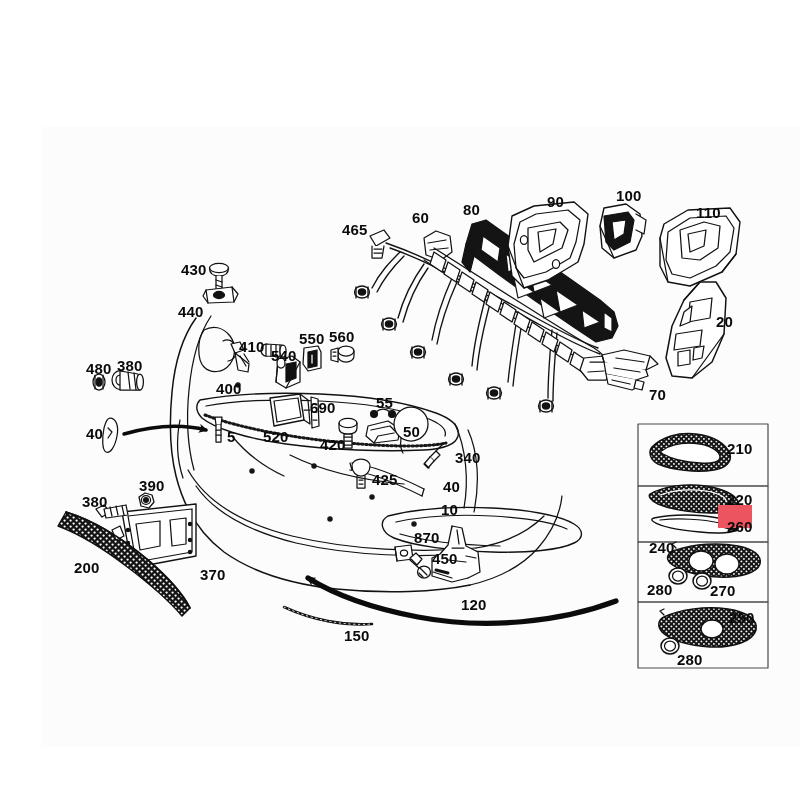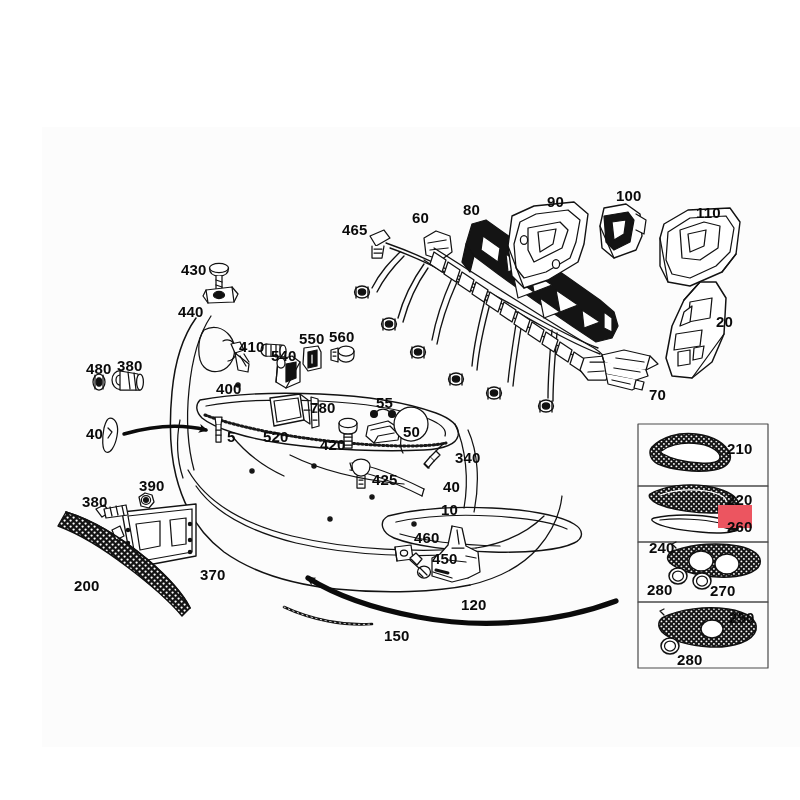--- a/index.html
+++ b/index.html
@@ -493,39 +493,39 @@
   <div id="labels">
     <span class="lbl" style="left:86px;top:361px">480</span>
     <span class="lbl" style="left:117px;top:358px">380</span>
     <span class="lbl" style="left:181px;top:262px">430</span>
     <span class="lbl" style="left:178px;top:304px">440</span>
     <span class="lbl" style="left:239px;top:339px">410</span>
     <span class="lbl" style="left:216px;top:381px">400</span>
     <span class="lbl" style="left:271px;top:348px">540</span>
     <span class="lbl" style="left:299px;top:331px">550</span>
     <span class="lbl" style="left:329px;top:329px">560</span>
-    <span class="lbl" style="left:310px;top:400px">780</span>
+    <span class="lbl" style="left:310px;top:400px">690</span>
     <span class="lbl" style="left:263px;top:429px">520</span>
     <span class="lbl" style="left:86px;top:426px">40</span>
     <span class="lbl" style="left:227px;top:429px">5</span>
     <span class="lbl" style="left:320px;top:437px">420</span>
     <span class="lbl" style="left:372px;top:472px">425</span>
     <span class="lbl" style="left:376px;top:395px">55</span>
     <span class="lbl" style="left:403px;top:424px">50</span>
     <span class="lbl" style="left:455px;top:450px">340</span>
     <span class="lbl" style="left:443px;top:479px">40</span>
     <span class="lbl" style="left:441px;top:502px">10</span>
-    <span class="lbl" style="left:414px;top:530px">460</span>
+    <span class="lbl" style="left:414px;top:530px">870</span>
     <span class="lbl" style="left:432px;top:551px">450</span>
     <span class="lbl" style="left:461px;top:597px">120</span>
-    <span class="lbl" style="left:384px;top:628px">150</span>
+    <span class="lbl" style="left:344px;top:628px">150</span>
     <span class="lbl" style="left:139px;top:478px">390</span>
     <span class="lbl" style="left:82px;top:494px">380</span>
     <span class="lbl" style="left:200px;top:567px">370</span>
-    <span class="lbl" style="left:74px;top:578px">200</span>
+    <span class="lbl" style="left:74px;top:560px">200</span>
     <span class="lbl" style="left:342px;top:222px">465</span>
     <span class="lbl" style="left:412px;top:210px">60</span>
     <span class="lbl" style="left:463px;top:202px">80</span>
     <span class="lbl" style="left:547px;top:194px">90</span>
     <span class="lbl" style="left:616px;top:188px">100</span>
     <span class="lbl" style="left:696px;top:205px">110</span>
     <span class="lbl" style="left:716px;top:314px">20</span>
     <span class="lbl" style="left:649px;top:387px">70</span>
 
     <span class="lbl" style="left:727px;top:441px">210</span>

